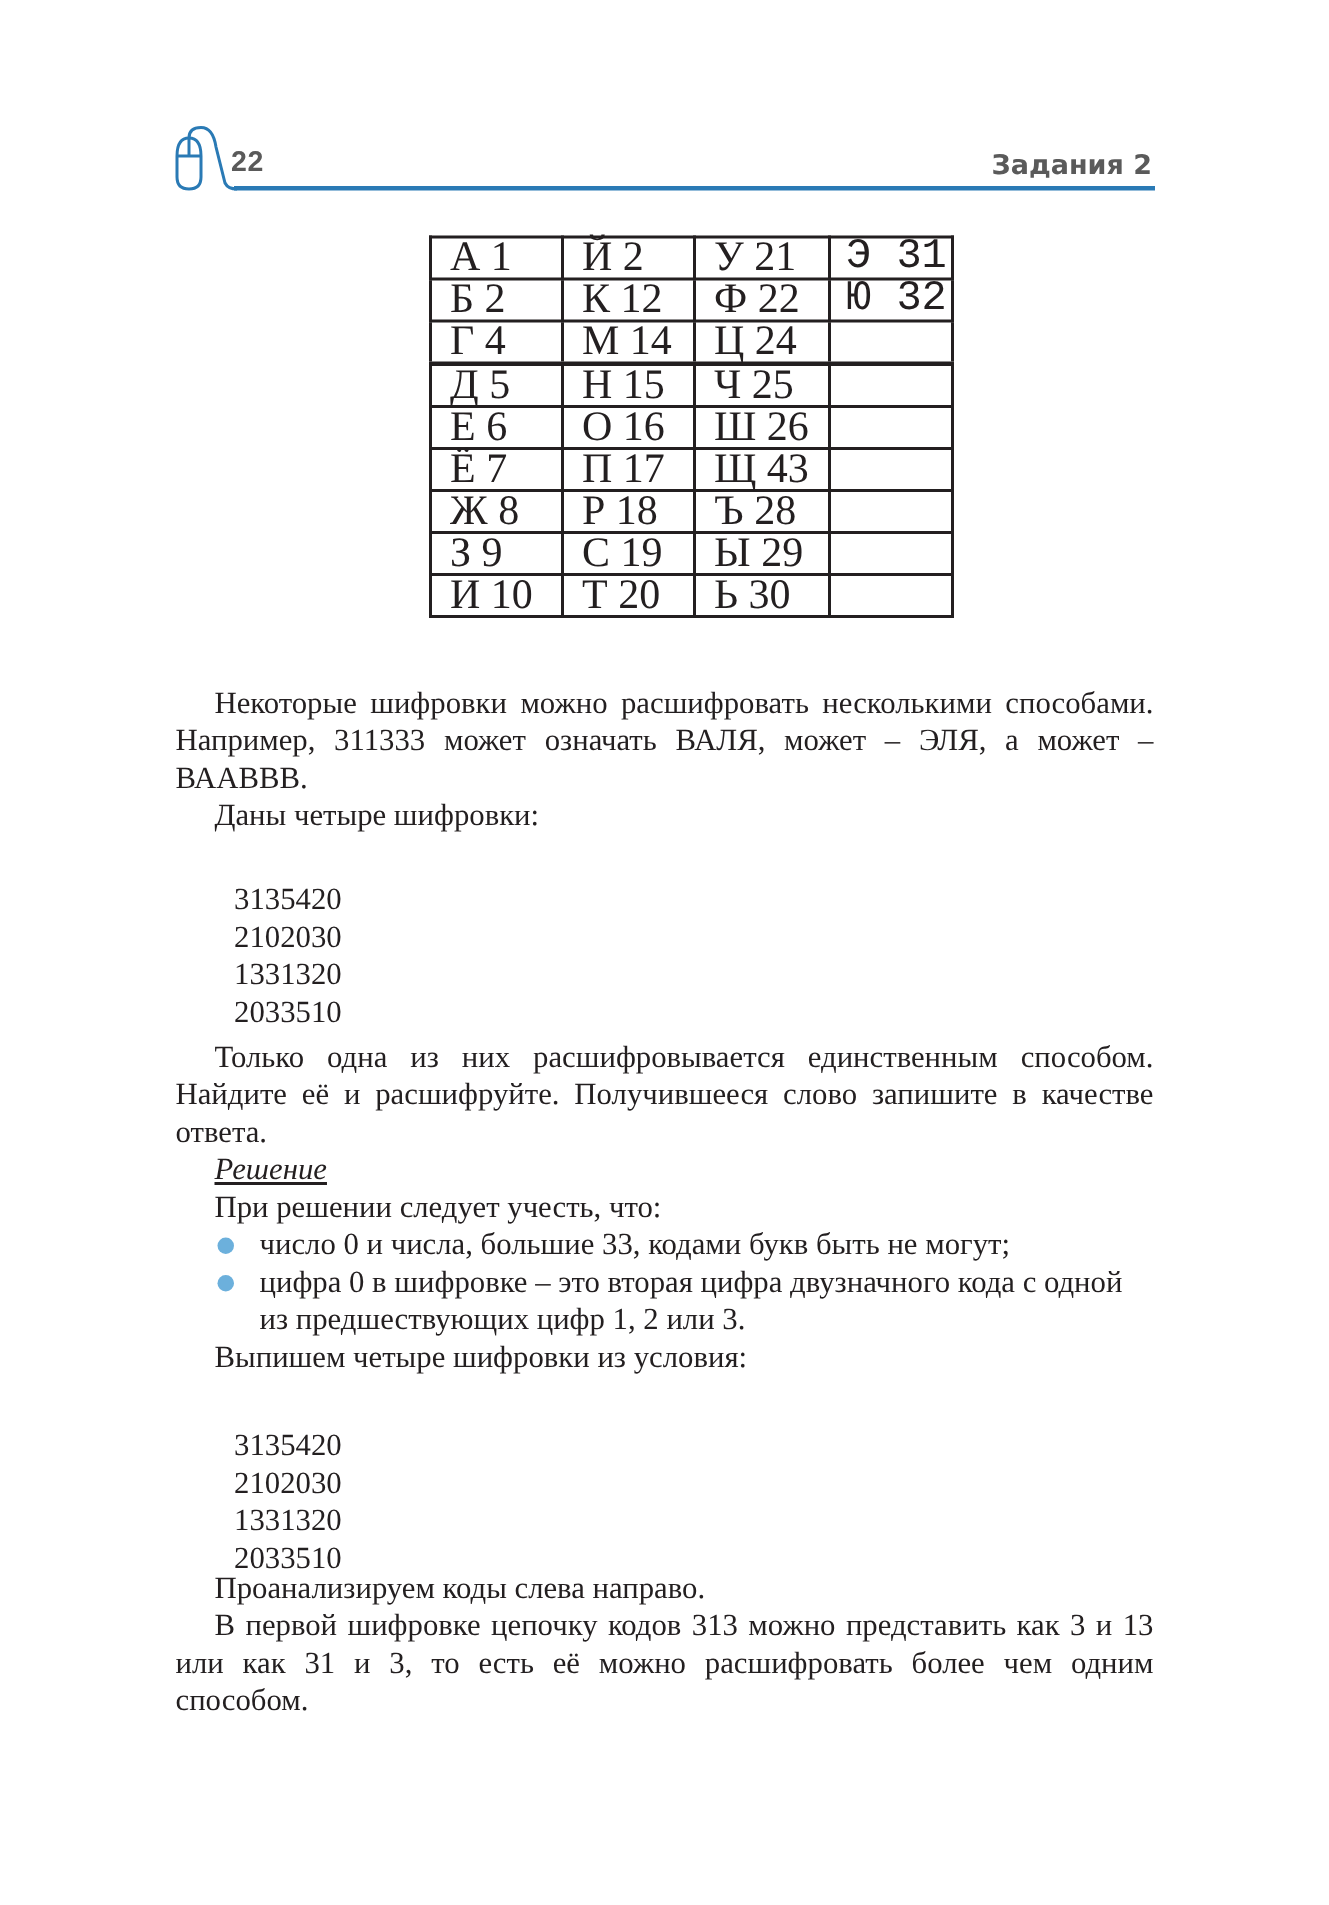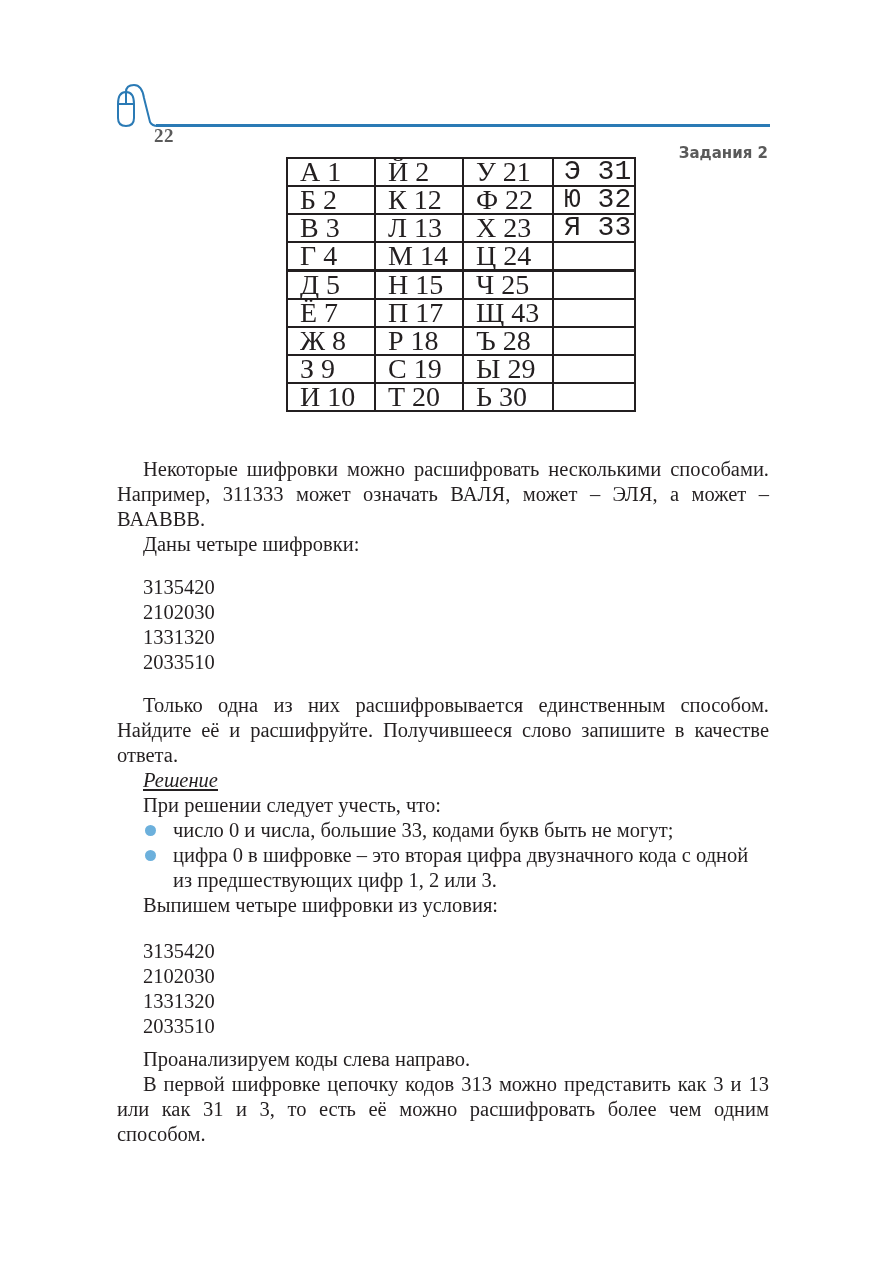--- a/index.html
+++ b/index.html
@@ -1,38 +1,38 @@
 <!DOCTYPE html>
 <html><head>
 <meta charset="utf-8">
 <style>
   html, body { margin: 0; padding: 0; background: #ffffff; }
   body { width: 886px; height: 1270px; position: relative; overflow: hidden;
          font-family: "Liberation Serif", "DejaVu Serif", serif; color: #231f20; }
 
   .header { position: absolute; left: 114px; top: 84px; width: 656px; height: 46px; }
   .mouse-icon { position: absolute; left: 0; top: 0; }
-  .page-num { position: absolute; left: 40px; top: 14px; font-family: Liberation Serif, serif;
-              font-weight: bold; font-size: 19px; color: #5a5a5a; letter-spacing: 0.5px; margin-top: 27px; }
+  .page-num { position: absolute; left: 40px; top: 14px; font-family: Liberation Sans, sans-serif;
+              font-weight: bold; font-size: 19px; color: #5a5a5a; letter-spacing: 0.5px; }
   .section-title { position: absolute; right: 2px; top: 16px; font-family: "DejaVu Sans", sans-serif;
-                   font-weight: bold; font-size: 15px; color: #5a5a5a; margin-top: 44px; }
+                   font-weight: bold; font-size: 18px; color: #5a5a5a; }
   .header-line { position: absolute; left: 42px; right: 0; top: 40px; height: 3px; background: #2a7ab5; }
 
   table.codes { position: absolute; left: 286px; top: 157px; border-collapse: collapse; }
   table.codes td { border: 2px solid #231f20; width: 74px; height: 26px; padding: 0 0 0 12px;
                    font-size: 28px; line-height: 26px; white-space: nowrap; }
   table.codes td.c3 { width: 76px; }
   table.codes td.c4 { width: 70px; padding-left: 10px; font-family: Liberation Mono, monospace; }
   table.codes tr.thick td { border-bottom-width: 3px; }
 
   .text { position: absolute; left: 117px; width: 652px; font-size: 20.5px; line-height: 25px;
           text-align: justify; }
   .p { text-indent: 26px; margin: 0; }
   .indent { padding-left: 26px; margin: 0; }
-  .codes-list { padding-left: 26px; margin: 0; font-family: Liberation Serif, serif; }
+  .codes-list { padding-left: 26px; margin: 13px; font-family: Liberation Serif, serif; }
   .codes-list div { height: 25px; }
   .italic { font-style: italic; text-decoration: underline; }
   .bullet-row { position: relative; padding-left: 56px; margin: 0; text-align: left; }
   .bullet { position: absolute; left: 28px; top: 7px; width: 11px; height: 11px; border-radius: 50%;
             background: #6cb0dc; }
 </style>
 </head>
 <body>
 
 <div class="header">
@@ -54,36 +54,36 @@
         <td class="c2">Й 2</td>
         <td class="c3">У 21</td>
         <td class="c4">Э 31</td>
       </tr>
       <tr>
         <td class="c1">Б 2</td>
         <td class="c2">К 12</td>
         <td class="c3">Ф 22</td>
         <td class="c4">Ю 32</td>
       </tr>
-      <tr>
-        <td class="c1">В 3</td>
-        <td class="c2">Л 13</td>
-        <td class="c3">Х 23</td>
-        <td class="c4">Я 33</td>
-      </tr>
       <tr class="thick">
         <td class="c1">Г 4</td>
         <td class="c2">М 14</td>
         <td class="c3">Ц 24</td>
         <td class="c4"></td>
       </tr>
       <tr>
         <td class="c1">Д 5</td>
         <td class="c2">Н 15</td>
         <td class="c3">Ч 25</td>
+        <td class="c4"></td>
+      </tr>
+      <tr>
+        <td class="c1">Е 6</td>
+        <td class="c2">О 16</td>
+        <td class="c3">Ш 26</td>
         <td class="c4"></td>
       </tr>
       <tr>
         <td class="c1">Ё 7</td>
         <td class="c2">П 17</td>
         <td class="c3">Щ 43</td>
         <td class="c4"></td>
       </tr>
       <tr>
         <td class="c1">Ж 8</td>

